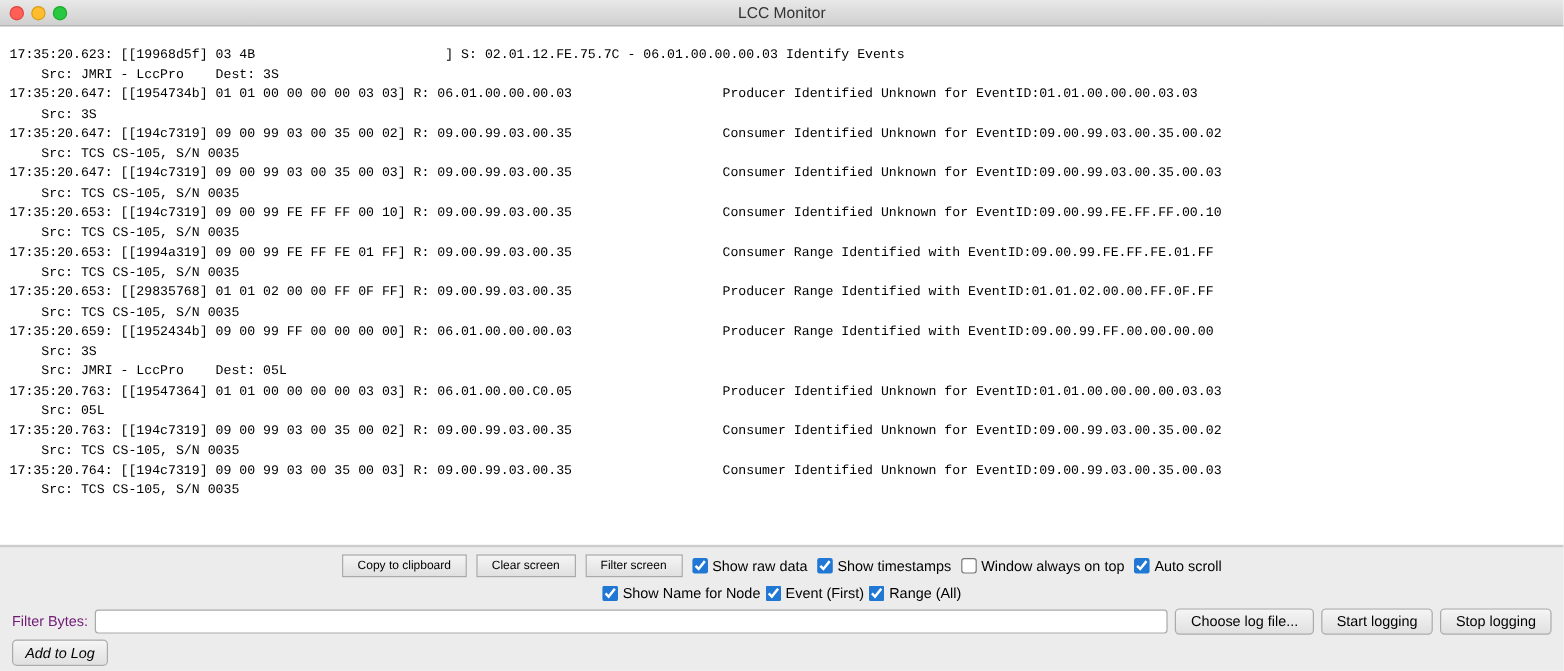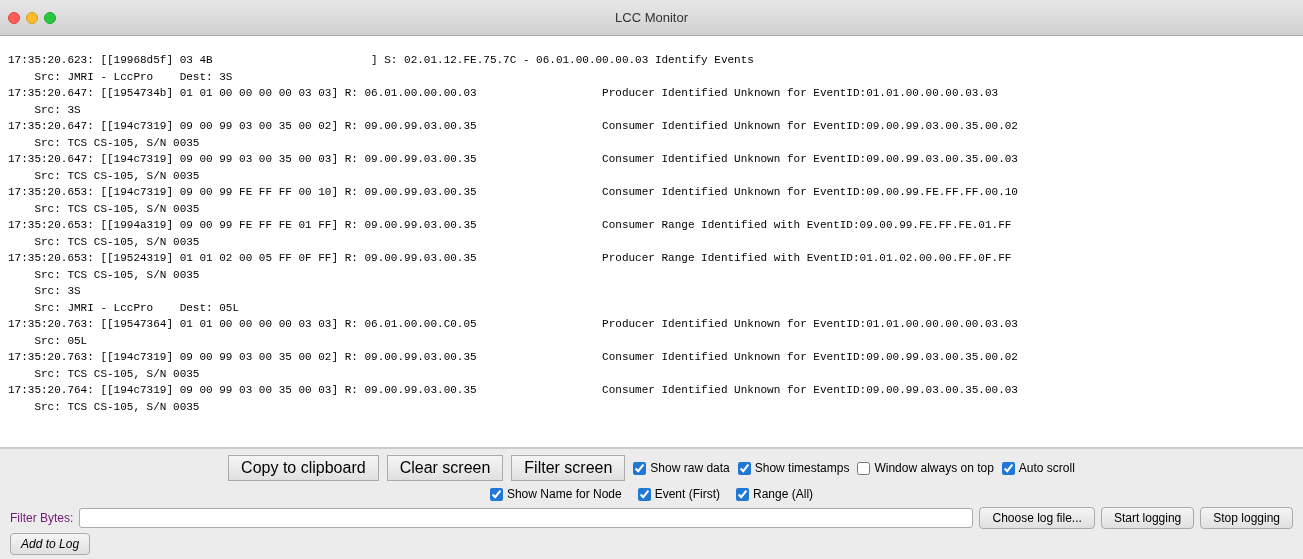--- a/index.html
+++ b/index.html
@@ -10,21 +10,21 @@
       width: 1303px;
       height: 559px;
       overflow: hidden;
       display: flex;
       flex-direction: column;
     }
 
     
     .title-bar {
       background: linear-gradient(to bottom, #e8e8e8, #d0d0d0);
-      height: 36px;
+      height: 22px;
       display: flex;
       align-items: center;
       justify-content: center;
       border-bottom: 1px solid #aaa;
       position: relative;
       flex-shrink: 0;
     }
     .title-bar-title {
       font-size: 13px;
       font-family: -apple-system, sans-serif;
@@ -76,36 +76,36 @@
       display: flex;
       align-items: center;
       justify-content: center;
       gap: 8px;
       margin-bottom: 6px;
     }
     .controls-row2 {
       display: flex;
       align-items: center;
       justify-content: center;
-      gap: 16px;
+      gap: 4px;
       margin-bottom: 6px;
     }
     .controls-row3 {
       display: flex;
       align-items: center;
       gap: 6px;
       margin-bottom: 4px;
     }
 
     button.ctrl-btn {
       background: linear-gradient(to bottom, #f5f5f5, #e0e0e0);
       border: 1px solid #aaa;
       border-radius: 0;
       padding: 3px 12px;
-      font-size: 16px;
+      font-size: 10px;
       font-family: -apple-system, sans-serif;
       cursor: pointer;
       color: #000;
     }
 
     .checkbox-label {
       display: flex;
       align-items: center;
       gap: 4px;
       font-family: -apple-system, sans-serif;
@@ -188,22 +188,23 @@
     <div class="log-line">17:35:20.647: [[1954734b] 01 01 00 00 00 00 03 03] R: 06.01.00.00.00.03                   Producer Identified Unknown for EventID:01.01.00.00.00.03.03</div>
     <div class="log-line">    Src: 3S</div>
     <div class="log-line">17:35:20.647: [[194c7319] 09 00 99 03 00 35 00 02] R: 09.00.99.03.00.35                   Consumer Identified Unknown for EventID:09.00.99.03.00.35.00.02</div>
     <div class="log-line">    Src: TCS CS-105, S/N 0035</div>
     <div class="log-line">17:35:20.647: [[194c7319] 09 00 99 03 00 35 00 03] R: 09.00.99.03.00.35                   Consumer Identified Unknown for EventID:09.00.99.03.00.35.00.03</div>
     <div class="log-line">    Src: TCS CS-105, S/N 0035</div>
     <div class="log-line">17:35:20.653: [[194c7319] 09 00 99 FE FF FF 00 10] R: 09.00.99.03.00.35                   Consumer Identified Unknown for EventID:09.00.99.FE.FF.FF.00.10</div>
     <div class="log-line">    Src: TCS CS-105, S/N 0035</div>
     <div class="log-line">17:35:20.653: [[1994a319] 09 00 99 FE FF FE 01 FF] R: 09.00.99.03.00.35                   Consumer Range Identified with EventID:09.00.99.FE.FF.FE.01.FF</div>
     <div class="log-line">    Src: TCS CS-105, S/N 0035</div>
-    <div class="log-line">17:35:20.653: [[19524319] 01 01 02 00 05 FF 0F FF] R: 09.00.99.03.00.35                   Producer Range Identified with EventID:01.01.02.00.00.FF.0F.FF</div>
-    <div class="log-line">    Src: TCS CS-105, S/N 0035</div>
+    <div class="log-line">17:35:20.653: [[29835768] 01 01 02 00 00 FF 0F FF] R: 09.00.99.03.00.35                   Producer Range Identified with EventID:01.01.02.00.00.FF.0F.FF</div>
+    <div class="log-line">    Src: TCS CS-105, S/N 0035</div>
+    <div class="log-line">17:35:20.659: [[1952434b] 09 00 99 FF 00 00 00 00] R: 06.01.00.00.00.03                   Producer Range Identified with EventID:09.00.99.FF.00.00.00.00</div>
     <div class="log-line">    Src: 3S</div>
     <div class="log-line">    Src: JMRI - LccPro    Dest: 05L</div>
     <div class="log-line">17:35:20.763: [[19547364] 01 01 00 00 00 00 03 03] R: 06.01.00.00.C0.05                   Producer Identified Unknown for EventID:01.01.00.00.00.00.03.03</div>
     <div class="log-line">    Src: 05L</div>
     <div class="log-line">17:35:20.763: [[194c7319] 09 00 99 03 00 35 00 02] R: 09.00.99.03.00.35                   Consumer Identified Unknown for EventID:09.00.99.03.00.35.00.02</div>
     <div class="log-line">    Src: TCS CS-105, S/N 0035</div>
     <div class="log-line">17:35:20.764: [[194c7319] 09 00 99 03 00 35 00 03] R: 09.00.99.03.00.35                   Consumer Identified Unknown for EventID:09.00.99.03.00.35.00.03</div>
     <div class="log-line">    Src: TCS CS-105, S/N 0035</div>
   </div>
 

